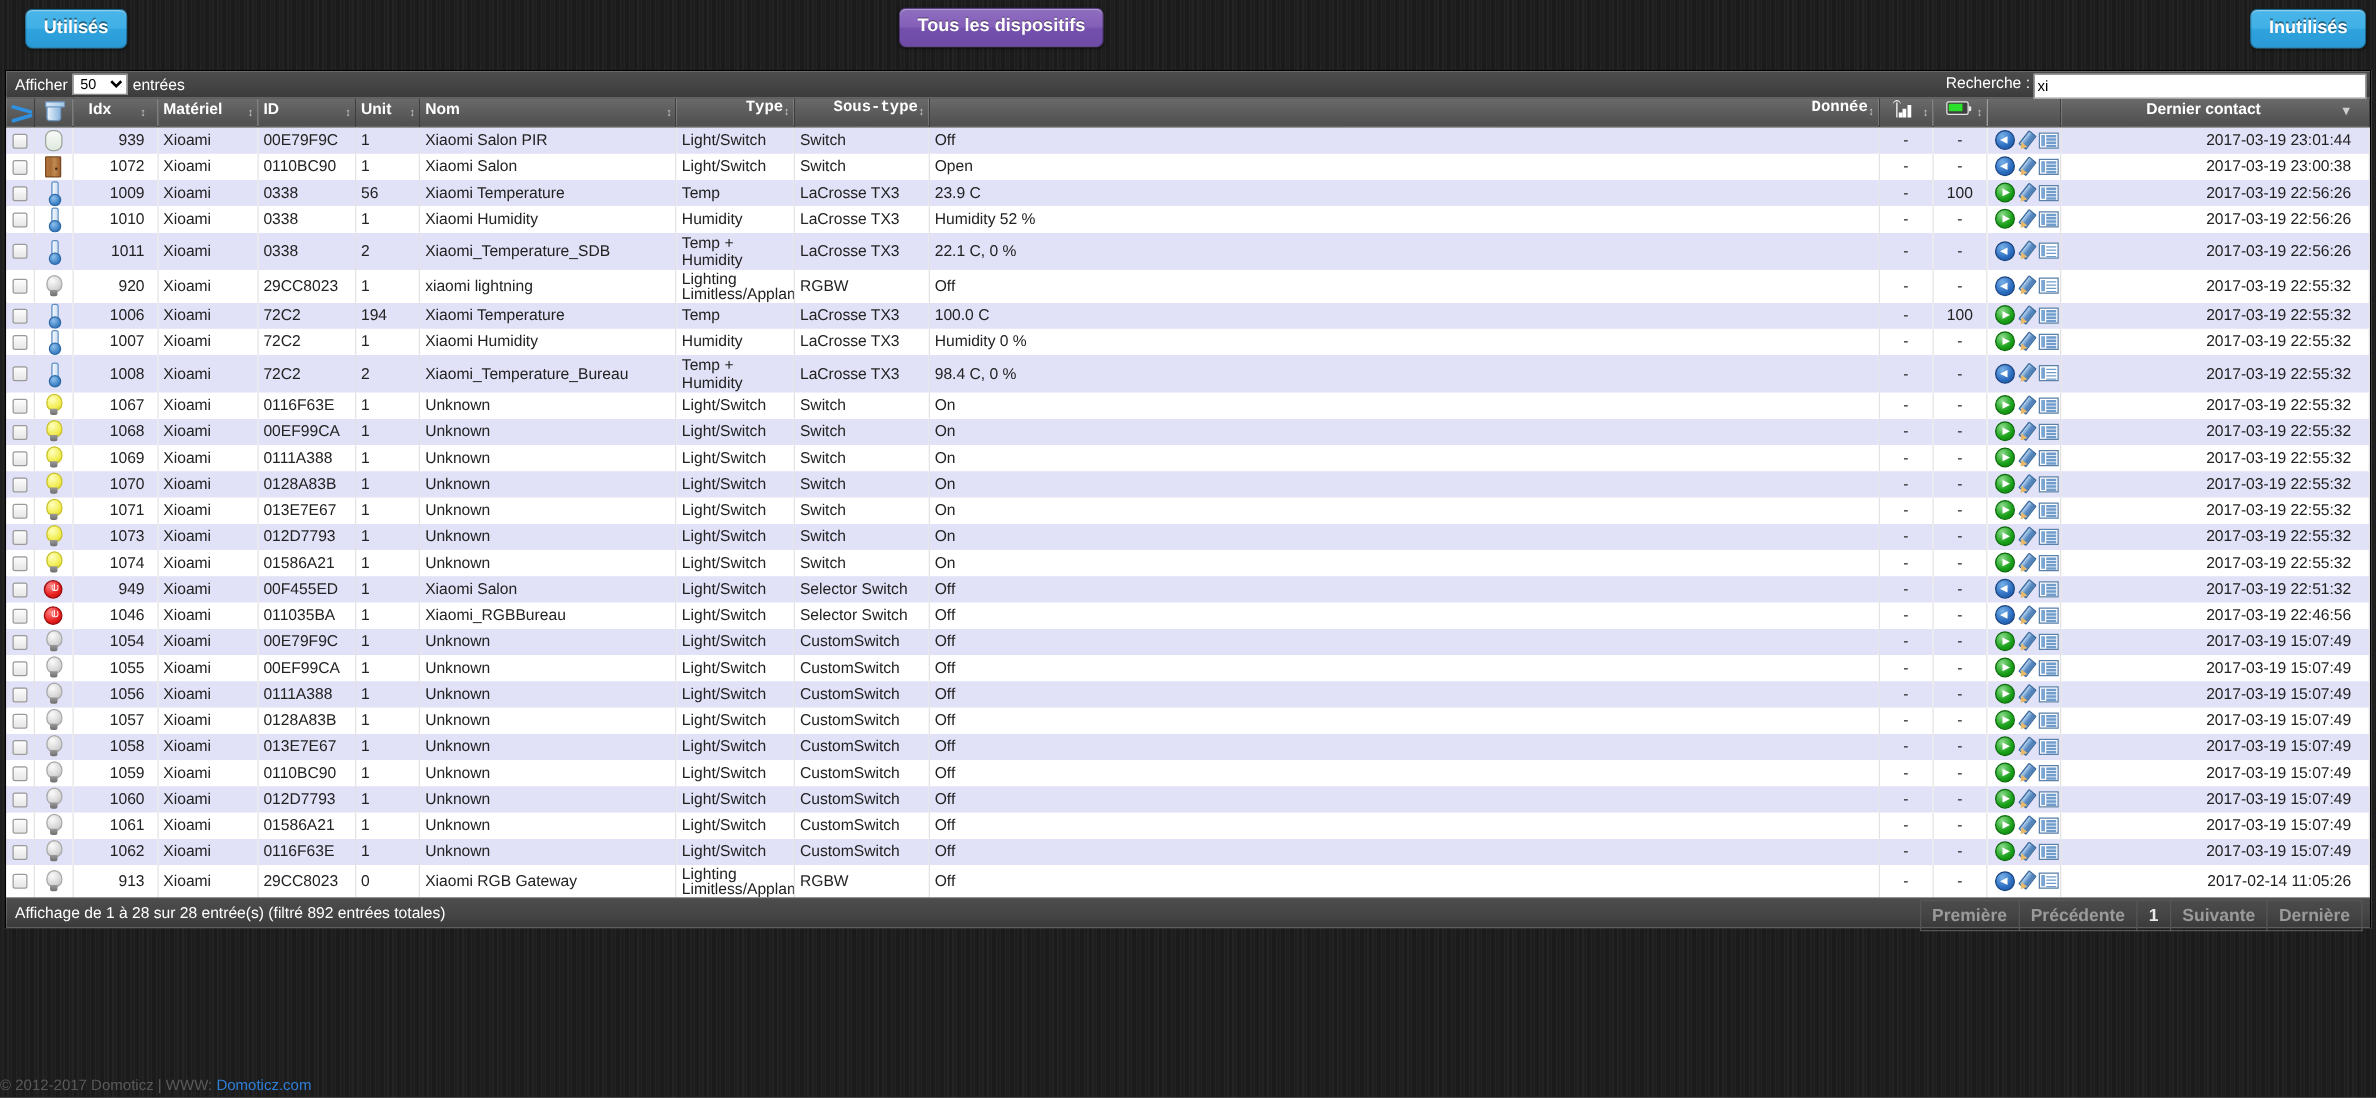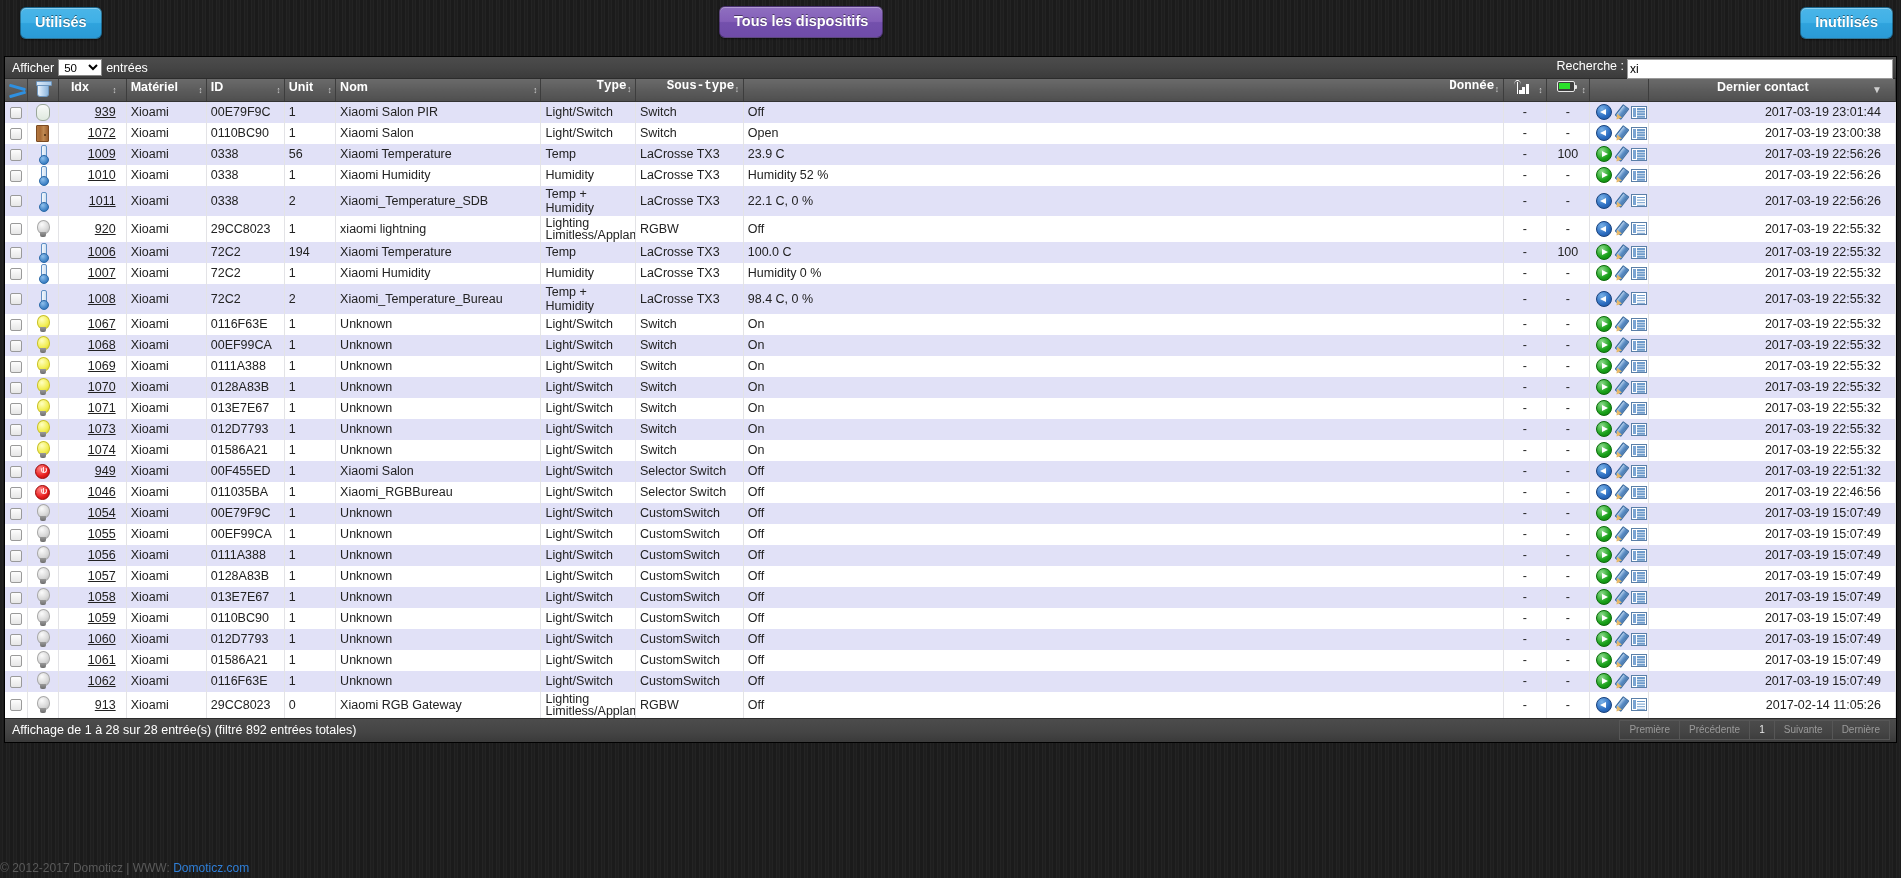--- a/index.html
+++ b/index.html
@@ -125,21 +125,21 @@
     padding: 1px 4px;
     border-right: 1px solid #e3e3e6;
     vertical-align: middle;
     overflow: hidden;
   }
   tbody tr.odd  td { background: #e1e1f7; }
   tbody tr.even td { background: #ffffff; }
 
   .c-chk    { width: 22px;  text-align: center; }
   .c-icon   { width: 30px;  text-align: center; }
-  .c-idx    { width: 66px;  text-align: right; padding-right: 10px; text-decoration: underline; }
+  .c-idx    { width: 66px;  text-align: right; padding-right: 10px; }
   .c-mat    { width: 78px;  }
   .c-id     { width: 76px;  }
   .c-unit   { width: 50px;  }
   .c-nom    { width: 200px; }
   .c-type   { width: 92px;  }
   .c-sous   { width: 105px; }
   .c-donnee { width: 740px; }
   .c-sig    { width: 42px;  text-align: center; }
   .c-bat    { width: 42px;  text-align: center; }
   .c-act    { width: 58px;  text-align: left; padding-left: 6px; white-space: nowrap; }
@@ -367,22 +367,22 @@
     background: linear-gradient(to bottom, #4c4c4c 0%, #454545 55%, #3a3a3a 100%);
     border-top: 1px solid #2b2b2b;
     color: #fff;
     font-size: 12.5px;
   }
   .tinfo { position: absolute; left: 7px; top: 4px; white-space: nowrap; }
   .tpag  { position: absolute; right: 6px; top: 1px; display: flex; }
   .tpag span {
     color: #9a9a9a;
     padding: 3px 9px 4px 9px;
-    font-size: 10px;
-    font-weight: normal;
+    font-size: 14px;
+    font-weight: bold;
     border: 1px solid #565656;
     border-left: none;
     cursor: pointer;
     white-space: nowrap;
   }
   .tpag span:first-child { border-left: 1px solid #565656; }
   .tpag span.cur { color: #e9e9e9; }
 
   .copyright {
     position: absolute;

